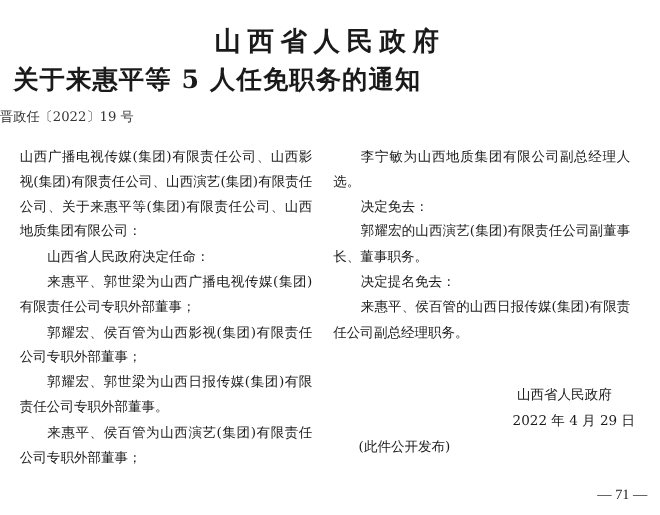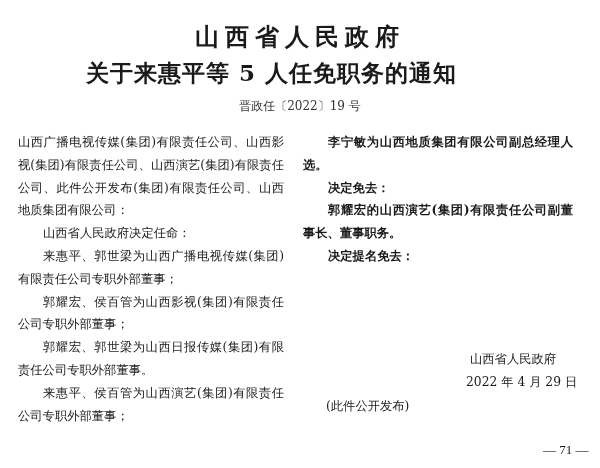--- a/index.html
+++ b/index.html
@@ -6,59 +6,60 @@
   body {
     width: 600px; height: 468px; background: #ffffff; overflow: hidden;
     position: relative; color: #1a1a1a;
     font-family: "DejaVu Serif", "Liberation Serif", serif;
   }
   .title1 {
     position: absolute; left: 0; width: 600px; top: 22px; text-align: center;
     font-size: 24px; font-weight: bold; letter-spacing: 6px; line-height: 30px;
   }
   .title2 {
-    position: absolute; left: 0; width: 543px; top: 58px; text-align: center;
+    position: absolute; left: 12px; width: 543px; top: 58px; 
     font-size: 23px; font-weight: bold; letter-spacing: 1px; line-height: 30px;
   }
   .docno {
-    position: absolute; left: 0; width: 600px; top: 98px; text-align: center;
+    position: absolute; left: 0; width: 600px; top: 98px; text-align: left;
     font-size: 12px; line-height: 16px; color: #333;
   }
   .col { position: absolute; top: 131px; font-size: 12.3px; line-height: 22.8px; }
   .col.left { left: 18px; width: 266px; }
-  .col.right { left: 303px; width: 270px; font-weight: bold; }
+  .col.right { left: 303px; width: 270px; }
   .col p { margin: 0; text-align: justify; text-align-last: left; }
   .col p.ind { text-indent: 25px; }
   .sign { position: absolute; font-size: 12.3px; line-height: 16px; }
   .sign-org { left: 470px; top: 351px; }
   .sign-date { left: 466px; top: 374px; text-align: center; }
   .public { left: 326px; top: 398px; }
   .pageno { left: 519px; top: 442px; font-family: "Liberation Serif", serif; font-size: 13px; margin-left: 24px; }
 </style>
 </head>
 <body>
 
 <div>
   <div class="title1">山西省人民政府</div>
   <div class="title2">关于来惠平等 5 人任免职务的通知</div>
   <div class="docno">晋政任〔2022〕19 号</div>
 
   <div class="col left">
-    <p>山西广播电视传媒(集团)有限责任公司、山西影视(集团)有限责任公司、山西演艺(集团)有限责任公司、此件公开发布(集团)有限责任公司、山西地质集团有限公司：</p>
+    <p>山西广播电视传媒(集团)有限责任公司、山西影视(集团)有限责任公司、山西演艺(集团)有限责任公司、关于来惠平等(集团)有限责任公司、山西地质集团有限公司：</p>
     <p class="ind">山西省人民政府决定任命：</p>
     <p class="ind">来惠平、郭世梁为山西广播电视传媒(集团)有限责任公司专职外部董事；</p>
     <p class="ind">郭耀宏、侯百管为山西影视(集团)有限责任公司专职外部董事；</p>
     <p class="ind">郭耀宏、郭世梁为山西日报传媒(集团)有限责任公司专职外部董事。</p>
     <p class="ind">来惠平、侯百管为山西演艺(集团)有限责任公司专职外部董事；</p>
   </div>
 
   <div class="col right">
     <p class="ind">李宁敏为山西地质集团有限公司副总经理人选。</p>
     <p class="ind">决定免去：</p>
     <p class="ind">郭耀宏的山西演艺(集团)有限责任公司副董事长、董事职务。</p>
     <p class="ind">决定提名免去：</p>
+    <p class="ind">来惠平、侯百管的山西日报传媒(集团)有限责任公司副总经理职务。</p>
   </div>
 
   <div class="sign sign-org">山西省人民政府</div>
   <div class="sign sign-date">2022 年 4 月 29 日</div>
   <div class="sign public">(此件公开发布)</div>
   <div class="sign pageno">— 71 —</div>
 </div>
 
 </body></html>

